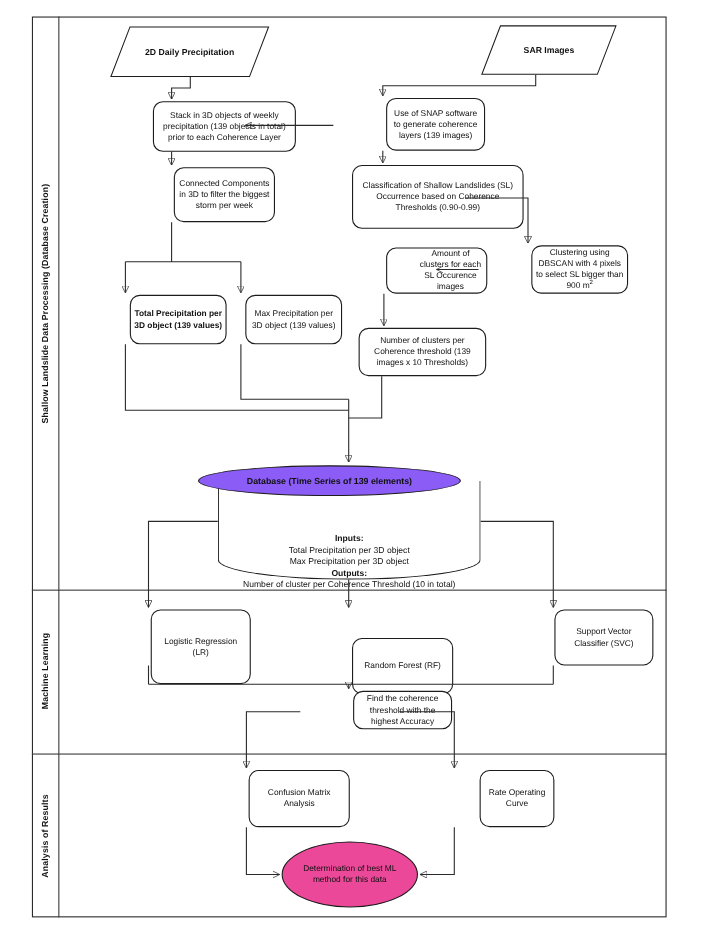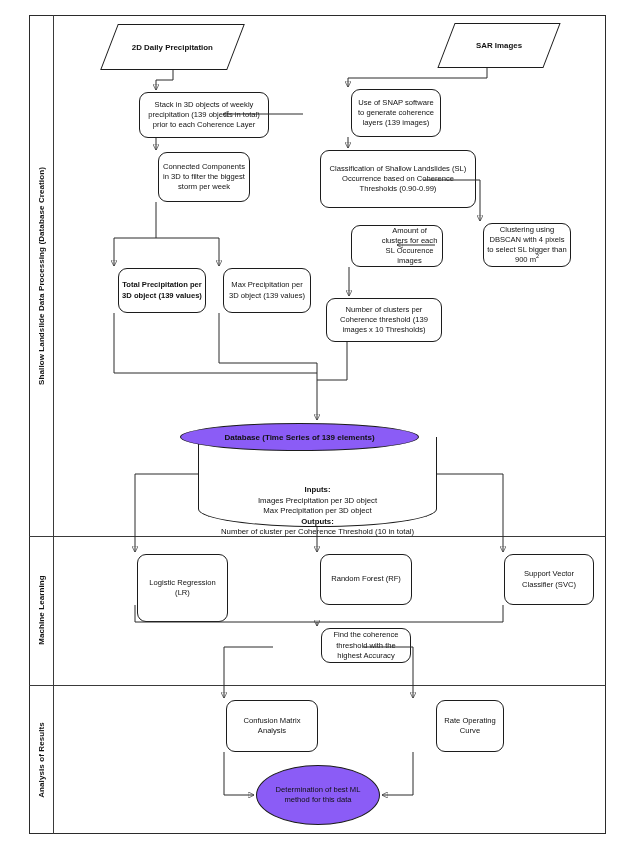--- a/index.html
+++ b/index.html
@@ -19,21 +19,21 @@
     background:#fff; display:flex; align-items:center; justify-content:center;
     text-align:center; font-size:7.6px; line-height:1.32; padding:2px 3px; z-index:2;margin-left:48px;
   }
   .para {
     position:absolute; box-sizing:border-box; border:1.5px solid #1c1c1c; background:#fff;
     transform:skewX(-21deg); display:flex; align-items:center; justify-content:center; z-index:2;
   }
   .para > span { transform:skewX(21deg); font-weight:bold; font-size:7.9px; text-align:center; }
   .terminator {
     position:absolute; box-sizing:border-box; border:1.5px solid #1c1c1c; border-radius:50%;
-    background:#8b5cf6; display:flex; align-items:center; justify-content:center;
+    background:#ec4899; display:flex; align-items:center; justify-content:center;
     text-align:center; font-size:7.6px; line-height:1.35; padding:4px 12px; z-index:2;
   }
   .db-top {
     position:absolute; left:180px; top:423px; width:239px; height:28px; box-sizing:border-box;
     border:1.5px solid #1c1c1c; border-radius:50%; background:#8b5cf6; z-index:3;
     display:flex; align-items:center; justify-content:center;
     font-weight:bold; font-size:8px; text-align:center;
   }
   .db-body {
     position:absolute; left:198px; top:437px; width:239px; height:90px; box-sizing:border-box;
@@ -97,30 +97,30 @@
   <div class="node" style="left:175px; top:268px; width:88px;  height:45px;">
     <span>Max Precipitation per 3D object (139 values)</span>
   </div>
 
   <div class="db-body"></div>
   <div class="db-top">
     <span>Database (Time Series of 139 elements)</span>
   </div>
   <div class="db-text">
     <div class="b">Inputs:</div>
-    <div>Images Precipitation per 3D object</div>
+    <div>Total Precipitation per 3D object</div>
     <div>Max Precipitation per 3D object</div>
     <div class="b">Outputs:</div>
     <div>Number of cluster per Coherence Threshold (10 in total)</div>
   </div>
 
   <div class="node" style="left:89px;  top:554px; width:91px; height:68px;">
     <span>Logistic Regression (LR)</span>
   </div>
-  <div class="node" style="left:272px; top:554px; width:92px; height:51px;">
+  <div class="node" style="left:272px; top:580px; width:92px; height:51px;">
     <span>Random Forest (RF)</span>
   </div>
   <div class="node" style="left:456px; top:554px; width:90px; height:51px;">
     <span>Support Vector Classifier (SVC)</span>
   </div>
   <div class="node" style="left:273px; top:628px; width:90px; height:35px;justify-content:center;">
     <span>Find the coherence threshold with the highest Accuracy</span>
   </div>
 
   <div class="node" style="left:178px; top:700px; width:92px; height:52px;">

